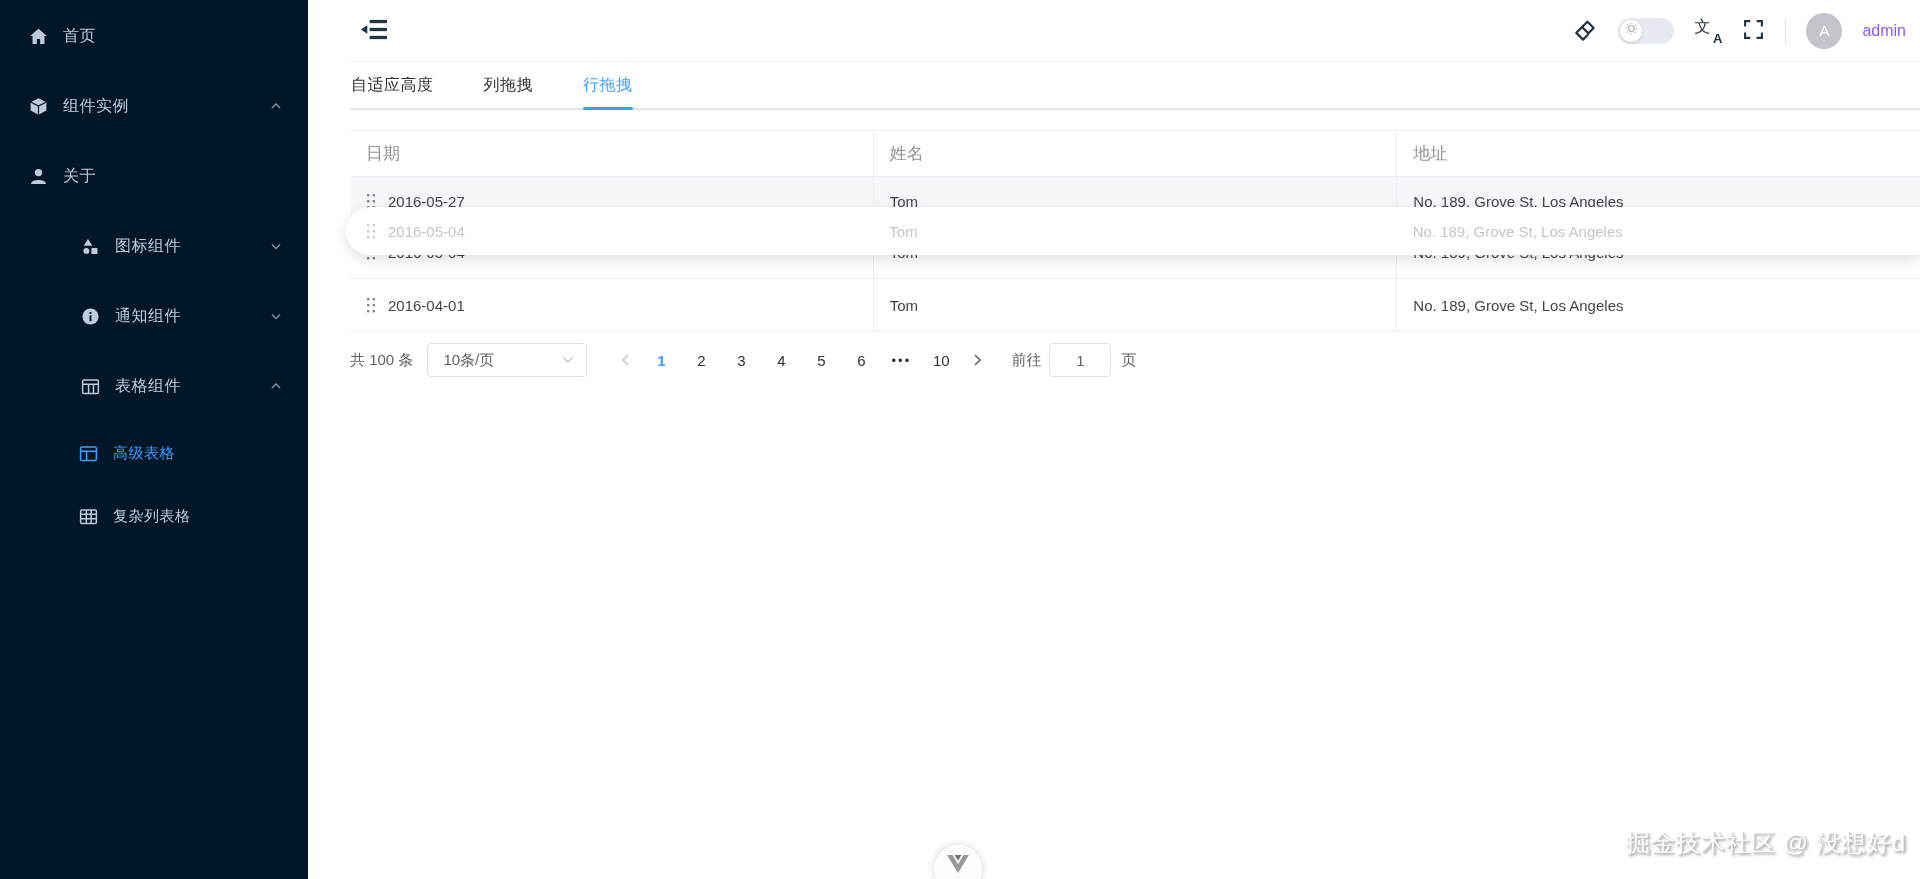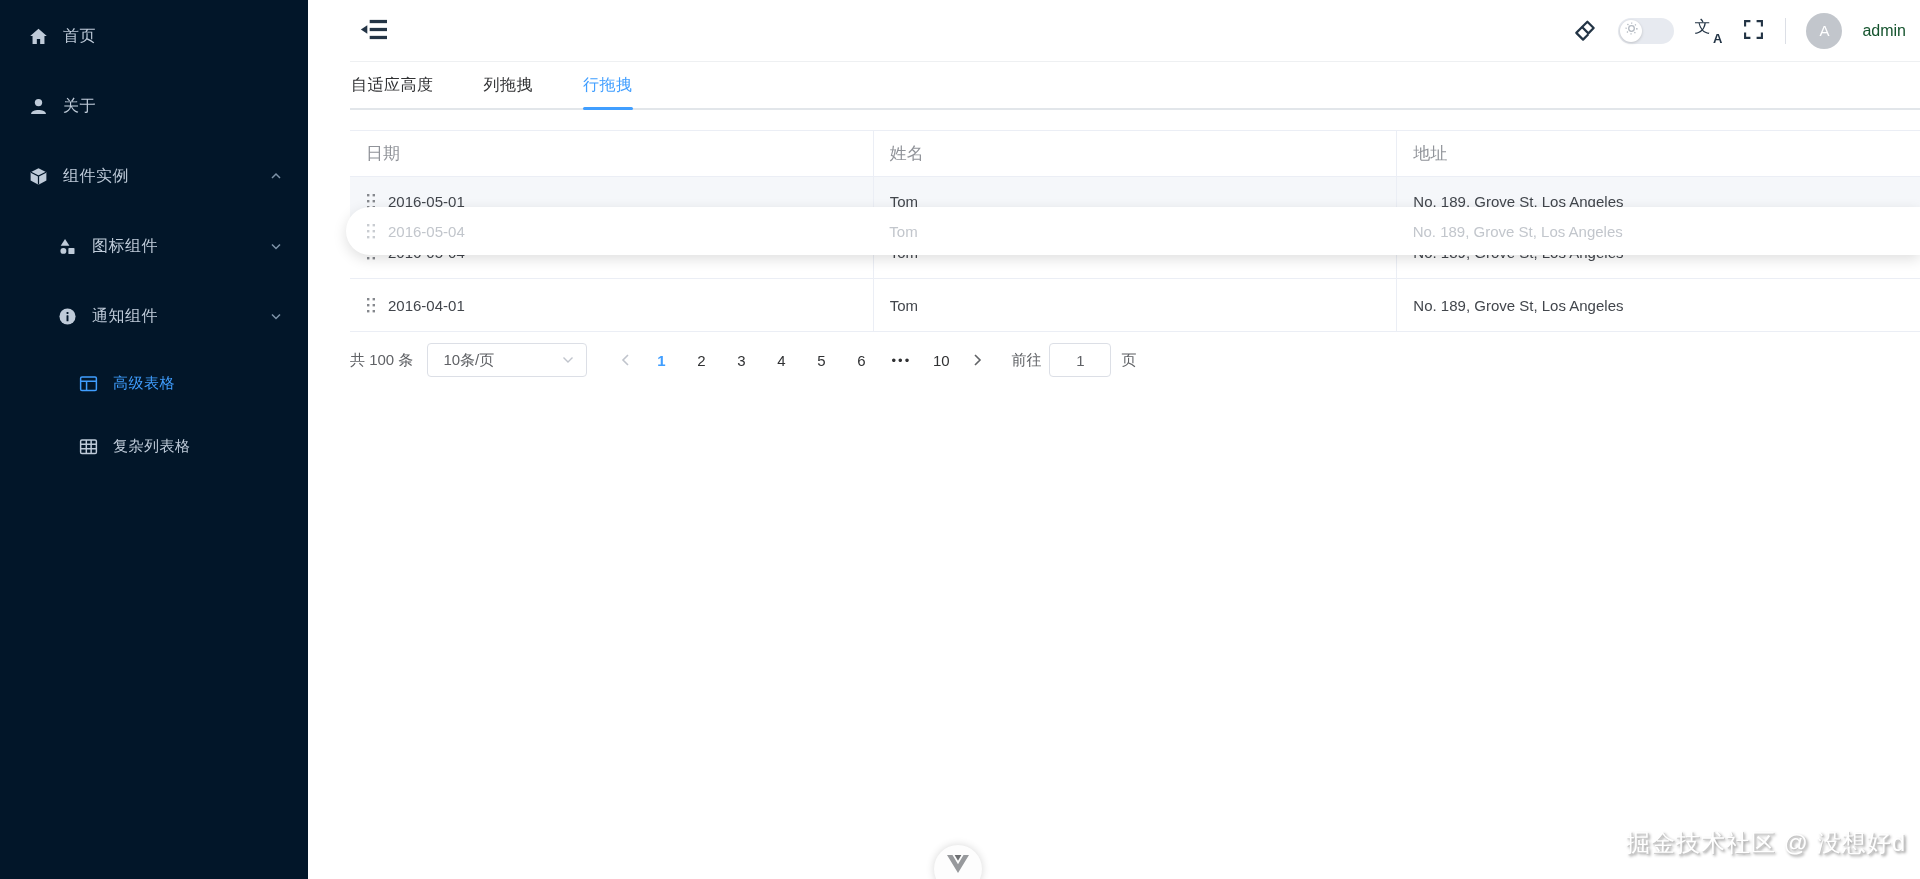--- a/index.html
+++ b/index.html
@@ -10,42 +10,42 @@
   }
   *{box-sizing:border-box}
   html,body{margin:0;padding:0}
   body{font-family:"Liberation Sans","DejaVu Sans",sans-serif;background:#fff}
   .app{position:relative;width:1920px;height:879px;overflow:hidden;background:#fff}
 
   
   .sidebar{position:absolute;left:0;top:0;bottom:0;width:308px;background:var(--sidebarBg);padding-top:8px}
   .mi{display:flex;align-items:center;height:56px;margin-bottom:14px;color:var(--sidebarText);cursor:pointer}
   .mi.l1{padding:0 26px 0 28px}
-  .mi.l2{padding:0 26px 0 57px}
+  .mi.l2{padding:0 26px 0 80px}
   .mi.l3{height:50px;margin-bottom:13px;padding:0 26px 0 78px}
   .mi .ico{width:21px;height:21px;margin-right:14px;flex:none;display:flex;align-items:center;justify-content:center}
   .mi .ico svg{width:100%;height:100%}
   .mi .lbl{font-size:16px;flex:1;letter-spacing:.5px}
   .mi.l3 .lbl{font-size:15px}
   .mi .chev{display:flex;color:#8ba0b5;opacity:.9}
   .mi.active{color:var(--accent)}
 
   
   .main{margin-left:350px;height:100%;display:flex;flex-direction:column;background:#fff}
   .topbar{height:62px;display:flex;align-items:center;padding:0 14px 0 10px;border-bottom:1px solid #eef0f2;background:#fff;flex:none}
   .icon-btn{border:0;background:none;padding:0;display:flex;align-items:center;justify-content:center;cursor:pointer;color:var(--iconDark)}
   .topbar-right{margin-left:auto;display:flex;align-items:center;gap:20px}
   .switch{width:56px;height:26px;border-radius:13px;background:#e7eaf0;position:relative;cursor:pointer;flex:none}
   .knob{position:absolute;left:2px;top:2px;width:22px;height:22px;border-radius:50%;background:#fff;box-shadow:0 1px 3px rgba(0,0,0,.18);display:flex;align-items:center;justify-content:center}
   .lang{position:relative;width:28px;height:26px}
   .lang .zh{position:absolute;left:0;top:-1px;font-size:16px;color:var(--iconDark)}
   .lang .en{position:absolute;right:0;bottom:-2px;font-size:13px;font-weight:bold;color:var(--iconDark)}
   .vdiv{width:1px;height:26px;background:#dcdfe6}
   .avatar{width:36px;height:36px;border-radius:50%;background:#c2c6cc;color:#fff;display:flex;align-items:center;justify-content:center;font-size:15px;cursor:pointer;flex:none}
-  .username{font-size:16px;color:#14532d;cursor:pointer}
+  .username{font-size:16px;color:#8b5cf6;cursor:pointer}
 
   
   .tabbar{display:flex;height:48px;border-bottom:2px solid var(--border);background:#fff;flex:none;padding-left:1px}
   .tab{display:flex;align-items:center;margin-right:50px;font-size:16px;color:#303133;position:relative;cursor:pointer;letter-spacing:.5px}
   .tab.active{color:var(--accent)}
   .tab.active::after{content:"";position:absolute;left:0;right:0;bottom:-2px;height:3px;background:var(--accent);border-radius:2px}
 
   
   .content{position:relative;flex:1;background:#fff}
   .vtable{margin-top:20px;border-top:1px solid var(--borderLight)}
@@ -93,42 +93,42 @@
           <svg viewBox="0 0 24 24">
             <path d="M12 3.2 L21.5 11.5 H18.8 V20.5 H13.9 V14.8 H10.1 V20.5 H5.2 V11.5 H2.5 Z" fill="currentColor"></path>
           </svg>
         </span>
       <span class="lbl">首页</span>
     </div>
 
     <div class="mi l1">
       <span class="ico">
           <svg viewBox="0 0 24 24">
-            <circle cx="12" cy="7.5" r="4.2" fill="currentColor"></circle>
-            <path d="M3.5 20.5 C3.5 14.5 20.5 14.5 20.5 20.5 Z" fill="currentColor"></path>
-          </svg>
-        </span>
-      <span class="lbl">关于</span>
-    </div>
-
-    <div class="mi l1">
-      <span class="ico">
-          <svg viewBox="0 0 24 24">
             <path d="M12 2.5 L21 7 V16.5 L12 21.5 L3 16.5 V7 Z" fill="currentColor"></path>
             <path d="M3.4 7.2 L12 11.6 L20.6 7.2 M12 11.6 V21" stroke="#021629" stroke-width="1.4" fill="none"></path>
           </svg>
         </span>
       <span class="lbl">组件实例</span>
       <span class="chev">
           <svg width="12" height="12" viewBox="0 0 12 12">
             <polyline points="2,8 6,4 10,8" fill="none" stroke="currentColor" stroke-width="1.5"></polyline>
           </svg>
         </span>
     </div>
 
+    <div class="mi l1">
+      <span class="ico">
+          <svg viewBox="0 0 24 24">
+            <circle cx="12" cy="7.5" r="4.2" fill="currentColor"></circle>
+            <path d="M3.5 20.5 C3.5 14.5 20.5 14.5 20.5 20.5 Z" fill="currentColor"></path>
+          </svg>
+        </span>
+      <span class="lbl">关于</span>
+    </div>
+
     <div class="mi l2">
       <span class="ico">
           <svg viewBox="0 0 24 24">
             <path d="M9.2 3.5 L14.2 11 H4.2 Z" fill="currentColor"></path>
             <circle cx="7.3" cy="17" r="3.4" fill="currentColor"></circle>
             <rect x="13" y="13.6" width="7" height="7" rx="1" fill="currentColor"></rect>
           </svg>
         </span>
       <span class="lbl">图标组件</span>
       <span class="chev">
@@ -147,20 +147,34 @@
           </svg>
         </span>
       <span class="lbl">通知组件</span>
       <span class="chev">
           <svg width="12" height="12" viewBox="0 0 12 12">
             <polyline points="2,4.5 6,8.5 10,4.5" fill="none" stroke="currentColor" stroke-width="1.5"></polyline>
           </svg>
         </span>
     </div>
 
+    <div class="mi l2">
+      <span class="ico">
+          <svg viewBox="0 0 24 24">
+            <rect x="3" y="4.5" width="18" height="15.5" rx="1.5" fill="none" stroke="currentColor" stroke-width="1.7"></rect>
+            <path d="M3 9.5 H21 M9.8 9.5 V20 M15.4 9.5 V20" stroke="currentColor" stroke-width="1.7" fill="none"></path>
+          </svg>
+        </span>
+      <span class="lbl">表格组件</span>
+      <span class="chev">
+          <svg width="12" height="12" viewBox="0 0 12 12">
+            <polyline points="2,8 6,4 10,8" fill="none" stroke="currentColor" stroke-width="1.5"></polyline>
+          </svg>
+        </span>
+    </div>
 
 
     <div class="mi l3 active">
       <span class="ico">
           <svg viewBox="0 0 24 24">
             <rect x="3" y="4.5" width="18" height="15.5" rx="1.5" fill="none" stroke="currentColor" stroke-width="1.7"></rect>
             <path d="M3 9.5 H21 M9.8 9.5 V20" stroke="currentColor" stroke-width="1.7" fill="none"></path>
           </svg>
         </span>
       <span class="lbl">高级表格</span>
@@ -261,21 +275,21 @@
                   <g fill="currentColor">
                     <rect x="1" y="1" width="2.4" height="2.4"></rect>
                     <rect x="6.6" y="1" width="2.4" height="2.4"></rect>
                     <rect x="1" y="7" width="2.4" height="2.4"></rect>
                     <rect x="6.6" y="7" width="2.4" height="2.4"></rect>
                     <rect x="1" y="13" width="2.4" height="2.4"></rect>
                     <rect x="6.6" y="13" width="2.4" height="2.4"></rect>
                   </g>
                 </svg>
               </span>
-            <span>2016-05-01</span>
+            <span>2016-05-27</span>
           </div>
           <div class="tcell cb">Tom</div>
           <div class="tcell">No. 189, Grove St, Los Angeles</div>
         </div>
 
         <div class="trow r2">
           <div class="tcell cb">
             <span class="drag">
                 <svg width="10" height="17" viewBox="0 0 10 17">
                   <g fill="currentColor">

